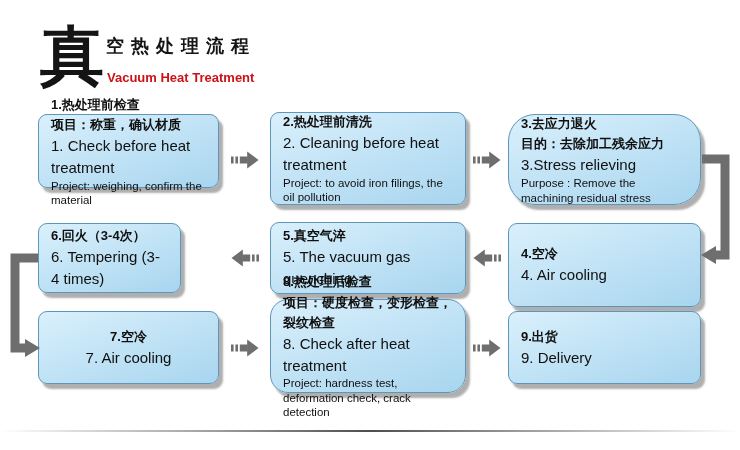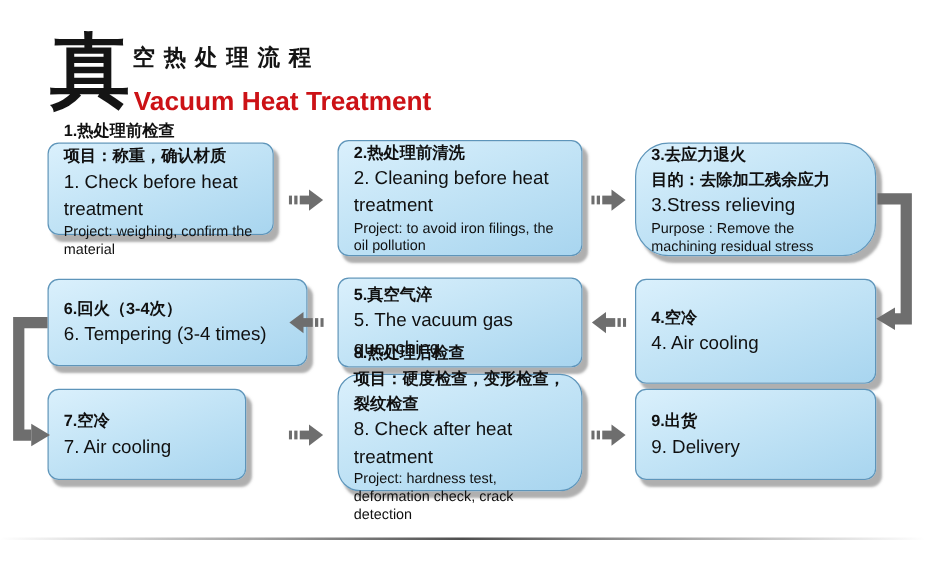--- a/index.html
+++ b/index.html
@@ -10,41 +10,41 @@
   
   .big-char{
     position:absolute;left:40px;top:24px;font-size:64px;line-height:1;
     font-weight:bold;color:#141414;
   }
   .title-cn{
     position:absolute;left:106px;top:34px;font-size:18px;font-weight:bold;
     letter-spacing:7px;color:#141414;white-space:nowrap;
   }
   .title-en{
-    position:absolute;left:107px;top:70px;font-size:21px;font-weight:bold;
+    position:absolute;left:107px;top:70px;font-size:13px;font-weight:bold;
     color:#cc1216;white-space:nowrap;
   }
   
   .box{
     position:absolute;box-sizing:border-box;
     background:linear-gradient(160deg,#daf0fc 0%,#c3e4f6 45%,#a8d5ef 100%);
     border:1px solid #5e95ba;border-radius:9px;
     box-shadow:4px 5px 2px rgba(122,122,122,.6);
     padding:8px 12px;display:flex;flex-direction:column;justify-content:center;
   }
   .cn{font-weight:bold;font-size:13px;line-height:1.55;color:#101010;}
   .en1{font-size:15px;line-height:1.45;color:#101010;}
   .en2{font-size:11.5px;line-height:1.25;color:#101010;}
   #box1{left:38px;top:114px;width:181px;height:74px;}
   #box2{left:270px;top:112px;width:196px;height:93px;}
   #box3{left:508px;top:114px;width:193px;height:91px;border-radius:27px;}
   #box4{left:508px;top:223px;width:193px;height:84px;}
   #box5{left:270px;top:222px;width:196px;height:72px;}
-  #box6{left:38px;top:223px;width:208px;height:70px;}
-  #box7{left:38px;top:311px;width:159px;height:73px;}
+  #box6{left:38px;top:223px;width:143px;height:70px;}
+  #box7{left:38px;top:311px;width:181px;height:73px;align-items:center;}
   #box8{left:270px;top:299px;width:196px;height:94px;border-radius:18px;}
   #box9{left:508px;top:311px;width:193px;height:73px;}
   
   .arrow{position:absolute;width:28px;height:20px;}
   #a12{left:231px;top:150px;}
   #a23{left:473px;top:150px;}
   #a54{left:473px;top:248px;}
   #a65{left:231px;top:248px;}
   #a78{left:231px;top:338px;}
   #a89{left:473px;top:338px;}

